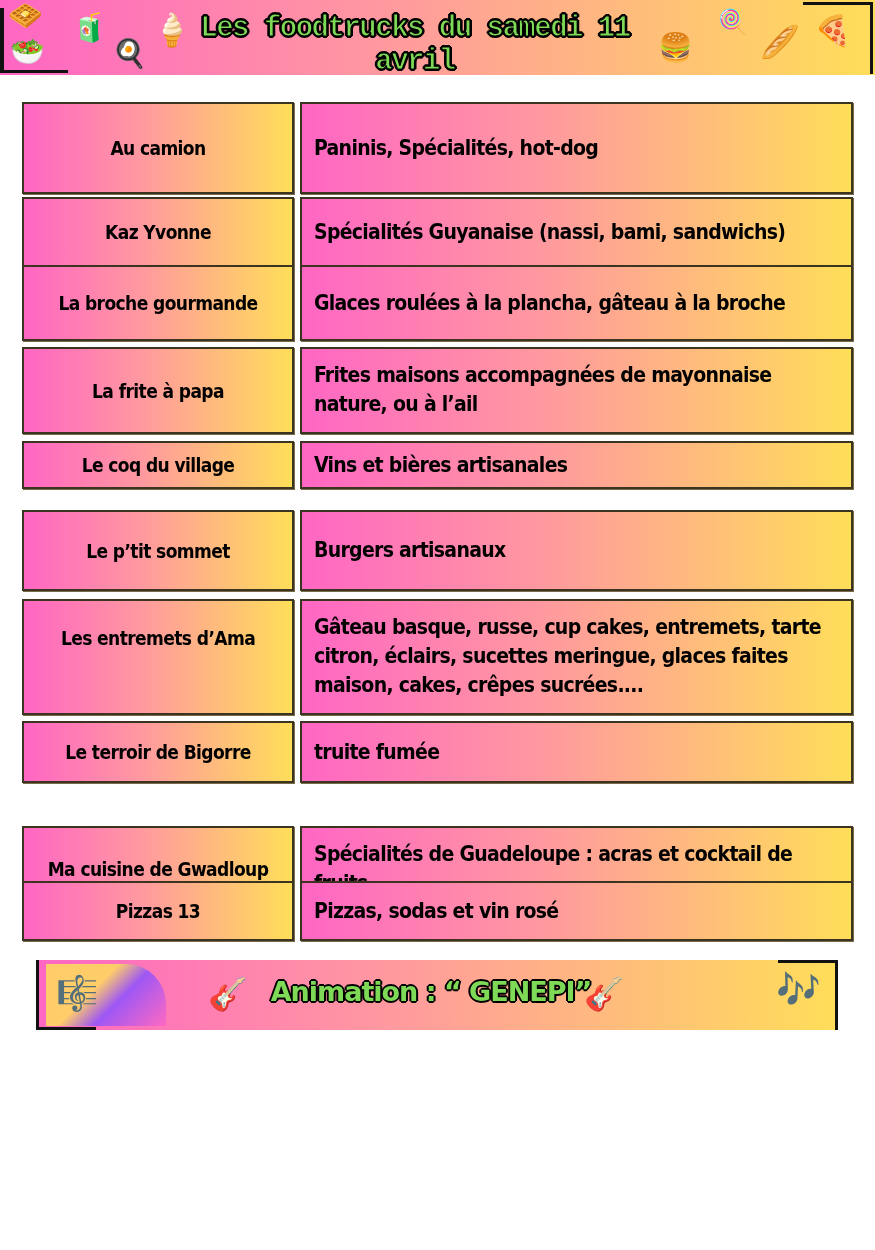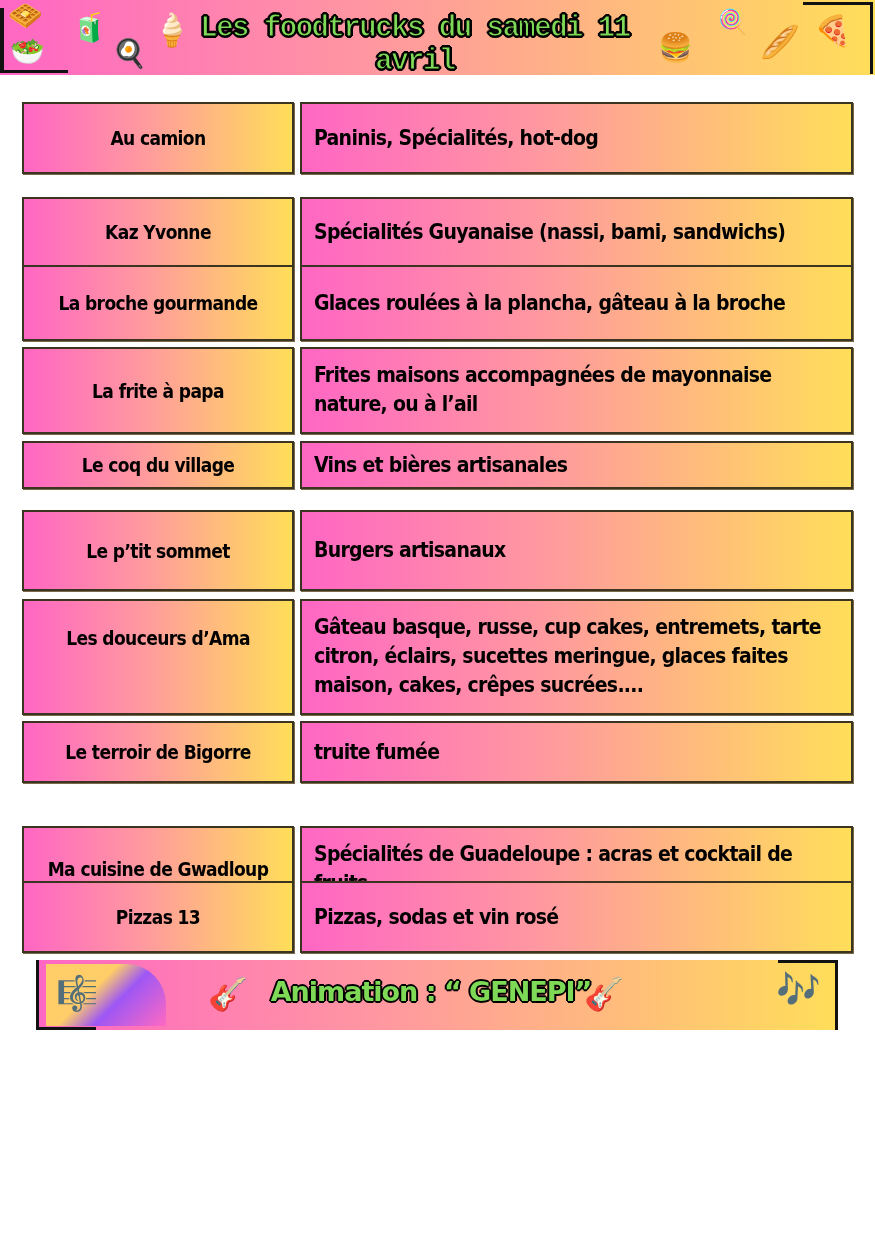--- a/index.html
+++ b/index.html
@@ -48,21 +48,21 @@
 
   <div class="header-title">Les foodtrucks du samedi 11 avril</div>
 
   <span class="icon" style="left:658px;top:34px;">🍔</span>
   <span class="icon" style="left:718px;top:10px;font-size:24px;">🍭</span>
   <span class="icon" style="left:760px;top:26px;font-size:32px;">🥖</span>
   <span class="icon" style="left:814px;top:16px;font-size:30px;">🍕</span>
 </div>
 
 <div>
-  <div class="row" style="top:102px;height:72px;">
+  <div class="row" style="top:102px;height:92px;">
     <div class="cell cell-name grad">Au camion</div>
     <div class="cell cell-desc grad">Paninis, Spécialités, hot-dog</div>
   </div>
   <div class="row" style="top:197px;height:70px;">
     <div class="cell cell-name grad">Kaz Yvonne</div>
     <div class="cell cell-desc grad">Spécialités Guyanaise (nassi, bami, sandwichs)</div>
   </div>
   <div class="row" style="top:265px;height:76px;">
     <div class="cell cell-name grad">La broche gourmande</div>
     <div class="cell cell-desc grad">Glaces roulées à la plancha, gâteau à la broche</div>
@@ -73,32 +73,32 @@
   </div>
   <div class="row" style="top:441px;height:48px;">
     <div class="cell cell-name grad">Le coq du village</div>
     <div class="cell cell-desc grad">Vins et bières artisanales</div>
   </div>
   <div class="row" style="top:510px;height:81px;text-decoration:underline;">
     <div class="cell cell-name grad">Le p’tit sommet</div>
     <div class="cell cell-desc grad">Burgers artisanaux</div>
   </div>
   <div class="row" style="top:599px;height:116px;">
-    <div class="cell cell-name grad" style="align-items:flex-start;padding-top:26px;">Les douceurs d’Ama</div>
+    <div class="cell cell-name grad" style="align-items:flex-start;padding-top:26px;">Les entremets d’Ama</div>
     <div class="cell cell-desc grad top">Gâteau basque, russe, cup cakes, entremets, tarte citron, éclairs, sucettes meringue, glaces faites maison, cakes, crêpes sucrées....</div>
   </div>
   <div class="row" style="top:721px;height:62px;">
     <div class="cell cell-name grad">Le terroir de Bigorre</div>
     <div class="cell cell-desc grad">truite fumée</div>
   </div>
   <div class="row" style="top:790px;height:85px;margin-top:36px;">
     <div class="cell cell-name grad">Ma cuisine de Gwadloup</div>
     <div class="cell cell-desc grad top">Spécialités de Guadeloupe : acras et cocktail de fruits</div>
   </div>
-  <div class="row" style="top:881px;height:72px;">
+  <div class="row" style="top:881px;height:60px;">
     <div class="cell cell-name grad">Pizzas 13</div>
     <div class="cell cell-desc grad">Pizzas, sodas et vin rosé</div>
   </div>
 </div>
 
 <div class="anim grad">
   <div class="bl"></div>
   <div class="bb"></div>
   <div class="br"></div>
   <div class="bt"></div>

